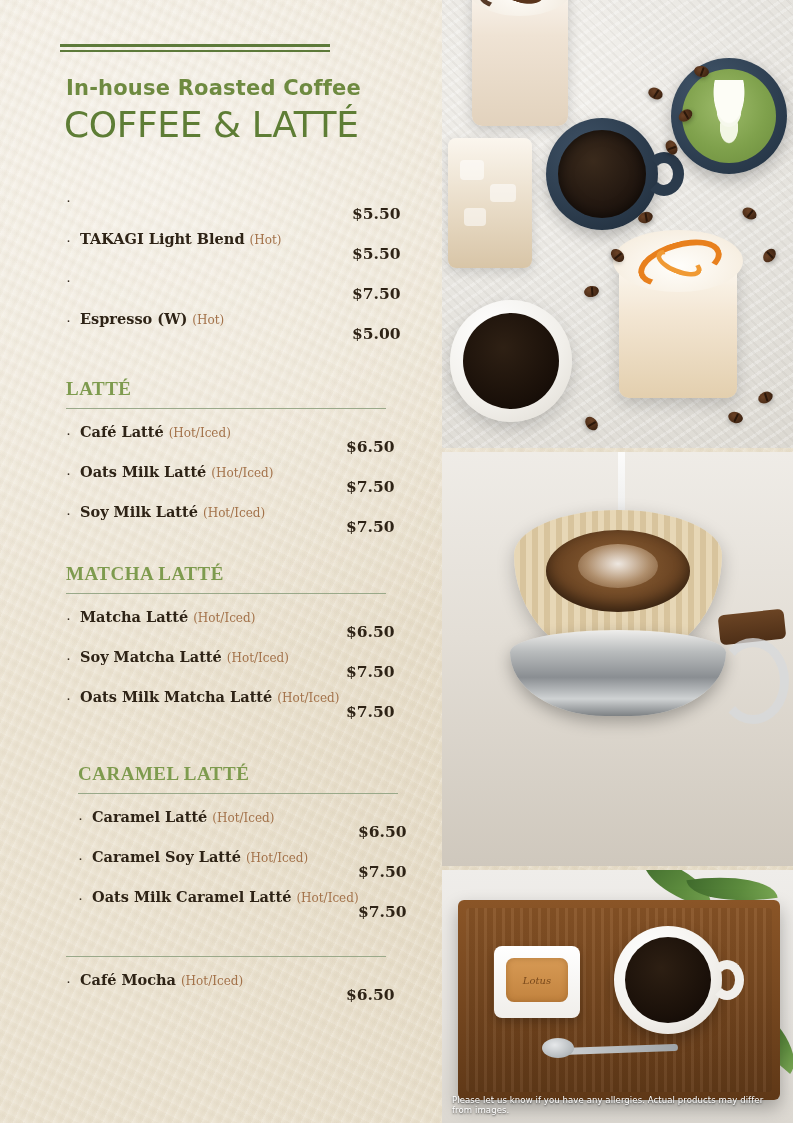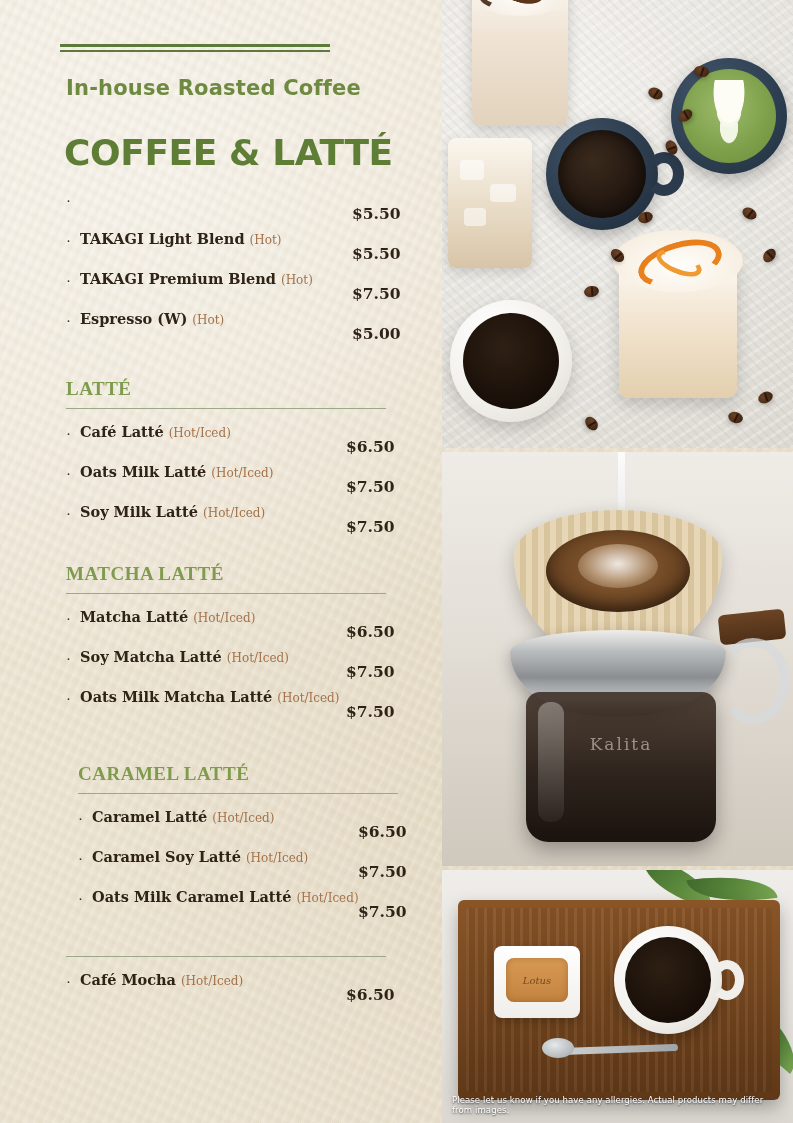--- a/index.html
+++ b/index.html
@@ -47,25 +47,24 @@
     position: absolute; left: 66px; top: 76px;
     font-family: "DejaVu Sans", sans-serif;
     font-weight: bold;
     font-size: 21px;
     letter-spacing: 0.2px;
     color: #6e8a40;
   }
   .maintitle {
     position: absolute; left: 64px; top: 104px;
     font-family: "DejaVu Sans", sans-serif;
-    font-weight: bold;
+    font-weight: normal;
     font-size: 36px;
     letter-spacing: -0.4px;
     color: #5e7d35;
-    margin-top: 28px;
   }
 
   .section {
     position: absolute;
     left: 66px;
     width: 320px;
   }
   .section-title {
     font-family: Liberation Serif, serif;
     font-weight: bold;
@@ -432,21 +431,20 @@
         <span class="bullet">·</span>
         <span class="price" style="left:286px;">$5.50</span>
       </div>
       <div class="item">
         <span class="bullet">·</span>
         <span class="nm"><span>TAKAGI Light Blend</span><span class="opt">(Hot)</span></span>
         <span class="price" style="left:286px;">$5.50</span>
       </div>
       <div class="item">
         <span class="bullet">·</span>
-        <span class="nm"><span>TAKAGI Premium Blend</span><span class="opt">(Hot)</span></span>
         <span class="price" style="left:286px;">$7.50</span>
       </div>
       <div class="item">
         <span class="bullet">·</span>
         <span class="nm"><span>Espresso (W)</span><span class="opt">(Hot)</span></span>
         <span class="price" style="left:286px;">$5.00</span>
       </div>
     </div>
 
     <div class="section" style="top:378px;">
@@ -575,24 +573,20 @@
     <div class="photo" id="photo-mid">
       <div class="bg"></div>
       <div class="dripper-wrap">
         <div class="stream"></div>
         <div class="filter"></div>
         <div class="coffee-bed"></div>
         <div class="bloom"></div>
         <div class="metal-ring"></div>
         <div class="handle-wood"></div>
         <div class="handle-loop"></div>
-        <div class="carafe">
-          <div class="gloss"></div>
-          <div class="brand">Kalita</div>
-        </div>
       </div>
     </div>
 
     <div class="photo" id="photo-bot">
       <div class="bg"></div>
 
       <div class="leaf" style="left:196px;top:-6px;width:78px;height:36px;transform:rotate(14deg);"></div>
       <div class="leaf" style="left:246px;top:4px;width:88px;height:30px;transform:rotate(-8deg);"></div>
       <div class="leaf" style="left:296px;top:152px;width:70px;height:34px;transform:rotate(38deg);"></div>
 

